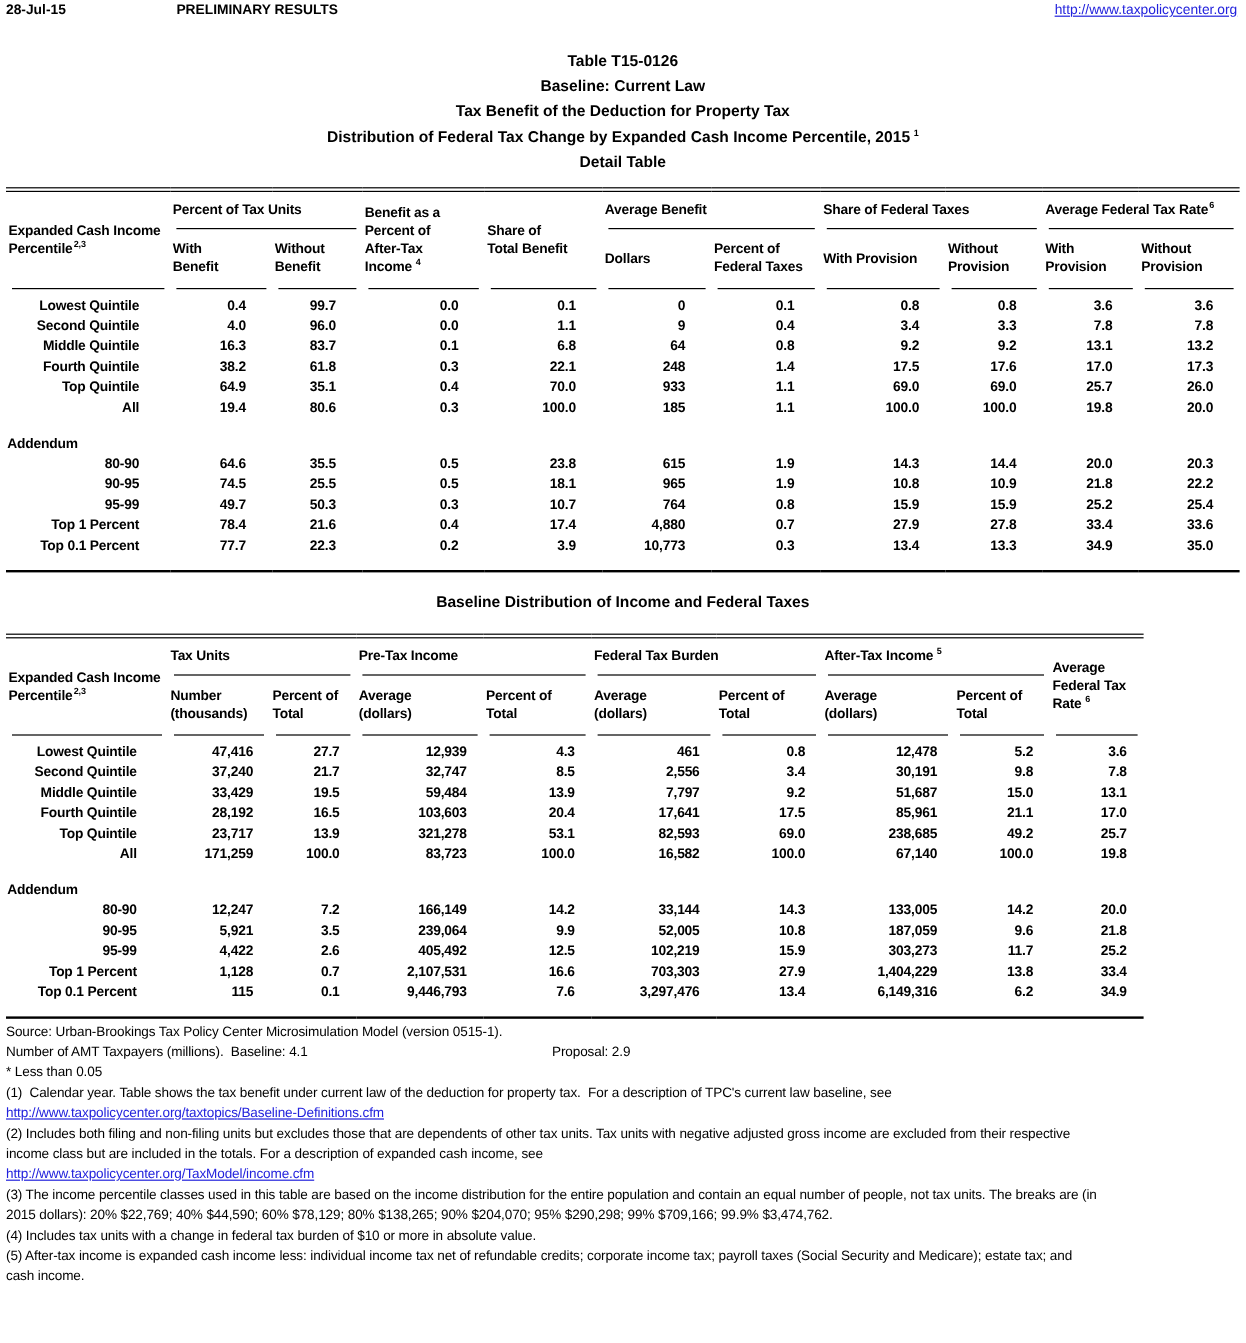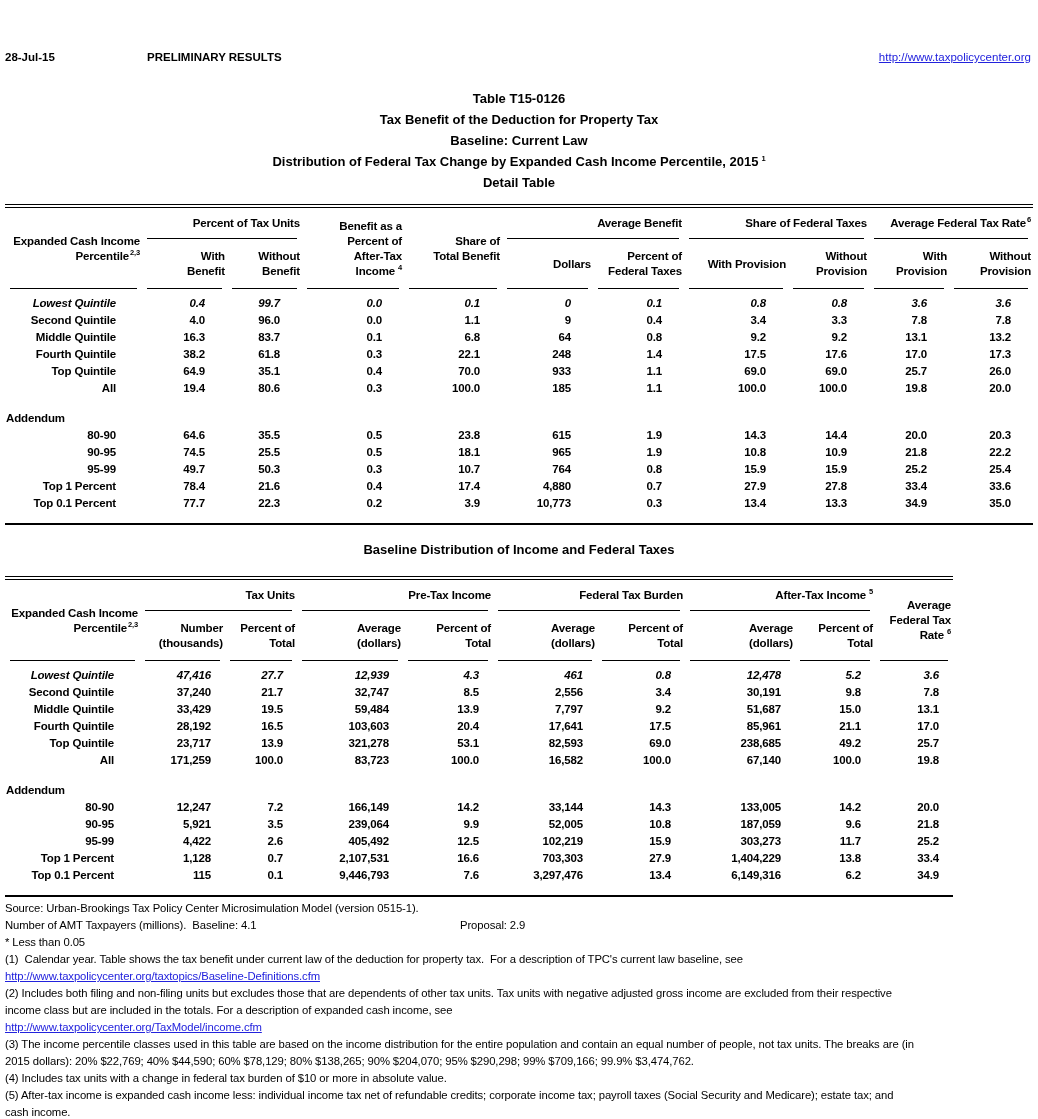--- a/index.html
+++ b/index.html
@@ -5,79 +5,79 @@
   * { box-sizing: border-box; }
   html, body { margin:0; padding:0; }
   body {
     width:1038px; height:1119px; overflow:hidden;
     background:#ffffff; color:#000000;
     font-family:"Liberation Sans", sans-serif;
   }
   .page { padding:3px 5px 0 5px; }
 
   
-  .topbar { position:relative; height:18px; font-size:11.5px; font-weight:bold;margin-top:48px; }
+  .topbar { position:relative; height:18px; font-size:11.5px; font-weight:bold; }
   .topbar .status { position:absolute; left:142px; top:0; }
   .topbar .homelink { position:absolute; right:2px; top:0; font-weight:normal; }
   a { color:#2222dd; text-decoration:underline; cursor:pointer; }
 
   
   .titles { text-align:center; font-weight:bold; font-size:13px; line-height:21px; margin-top:19px; }
   .titles2 { text-align:center; font-weight:bold; font-size:13px; line-height:21px; margin-top:14px; margin-bottom:16px; }
   sup { font-size:7.5px; vertical-align:super; line-height:0; margin-left:1px; }
   sup.sp { margin-left:3px; }
 
   
   table.t {
     border-collapse:collapse; table-layout:fixed;
     border-top:4px double #000; border-bottom:2px solid #000;
     font-size:11.5px; font-weight:bold; letter-spacing:-0.15px;
   }
   .t1 { width:1028px; margin-top:11px; }
   .t2 { width:948px; }
   .t th {
-    position:relative; text-align:right; vertical-align:middle;
+    position:relative; text-align:left; vertical-align:middle;
     font-size:11.5px; font-weight:bold; line-height:15px; padding:0 2px;
   }
   .t thead tr.r1 { height:33px; }
   .t thead tr.r2 { height:50px; }
   .t th.u::after {
     content:""; position:absolute; left:5px; right:5px; bottom:0;
     border-bottom:1.5px solid #000;
   }
   .t td { height:17px; line-height:17px; padding:0; overflow:hidden; }
   .t td.num { text-align:right; }
   .t1 td.num { padding-right:22px; }
   .t2 td.num { padding-right:14px; }
   .t td.rowlabel { text-align:right; padding-right:26px; }
   .t td.section { text-align:left; padding-left:1px; }
   .t td.gap { height:13px; }
-  .t tbody tr:first-child td { padding-top:6px;font-style:italic; }
+  .t tbody tr:first-child td { padding-top:6px; }
   .t tbody tr:last-child td { padding-bottom:11px; }
 
   
   .footnotes { margin-top:3px; font-size:11.3px; line-height:17px; letter-spacing:-0.1px; }
   .fn-line { white-space:pre; position:relative; }
   .fn-line .proposal { position:absolute; left:455px; top:0; }
 </style>
 </head>
 <body>
 
 <div class="page">
 
   <div class="topbar">
     <span>28-Jul-15</span>
     <span class="status">PRELIMINARY RESULTS</span>
     <a class="homelink" href="#" style="color: rgb(34, 34, 221);">http://www.taxpolicycenter.org</a>
   </div>
 
   <div class="titles">
     <div>Table T15-0126</div>
+    <div>Baseline: Current Law</div>
     <div>Tax Benefit of the Deduction for Property Tax</div>
-    <div>Baseline: Current Law</div>
     <div><span>Distribution of Federal Tax Change by Expanded Cash Income Percentile, 2015</span><sup class="sp">1</sup></div>
     <div>Detail Table</div>
   </div>
 
   <table class="t t1">
     <colgroup>
       <col style="width:137px">
         <col style="width:85px">
         <col style="width:75px">
         <col style="width:102px">

